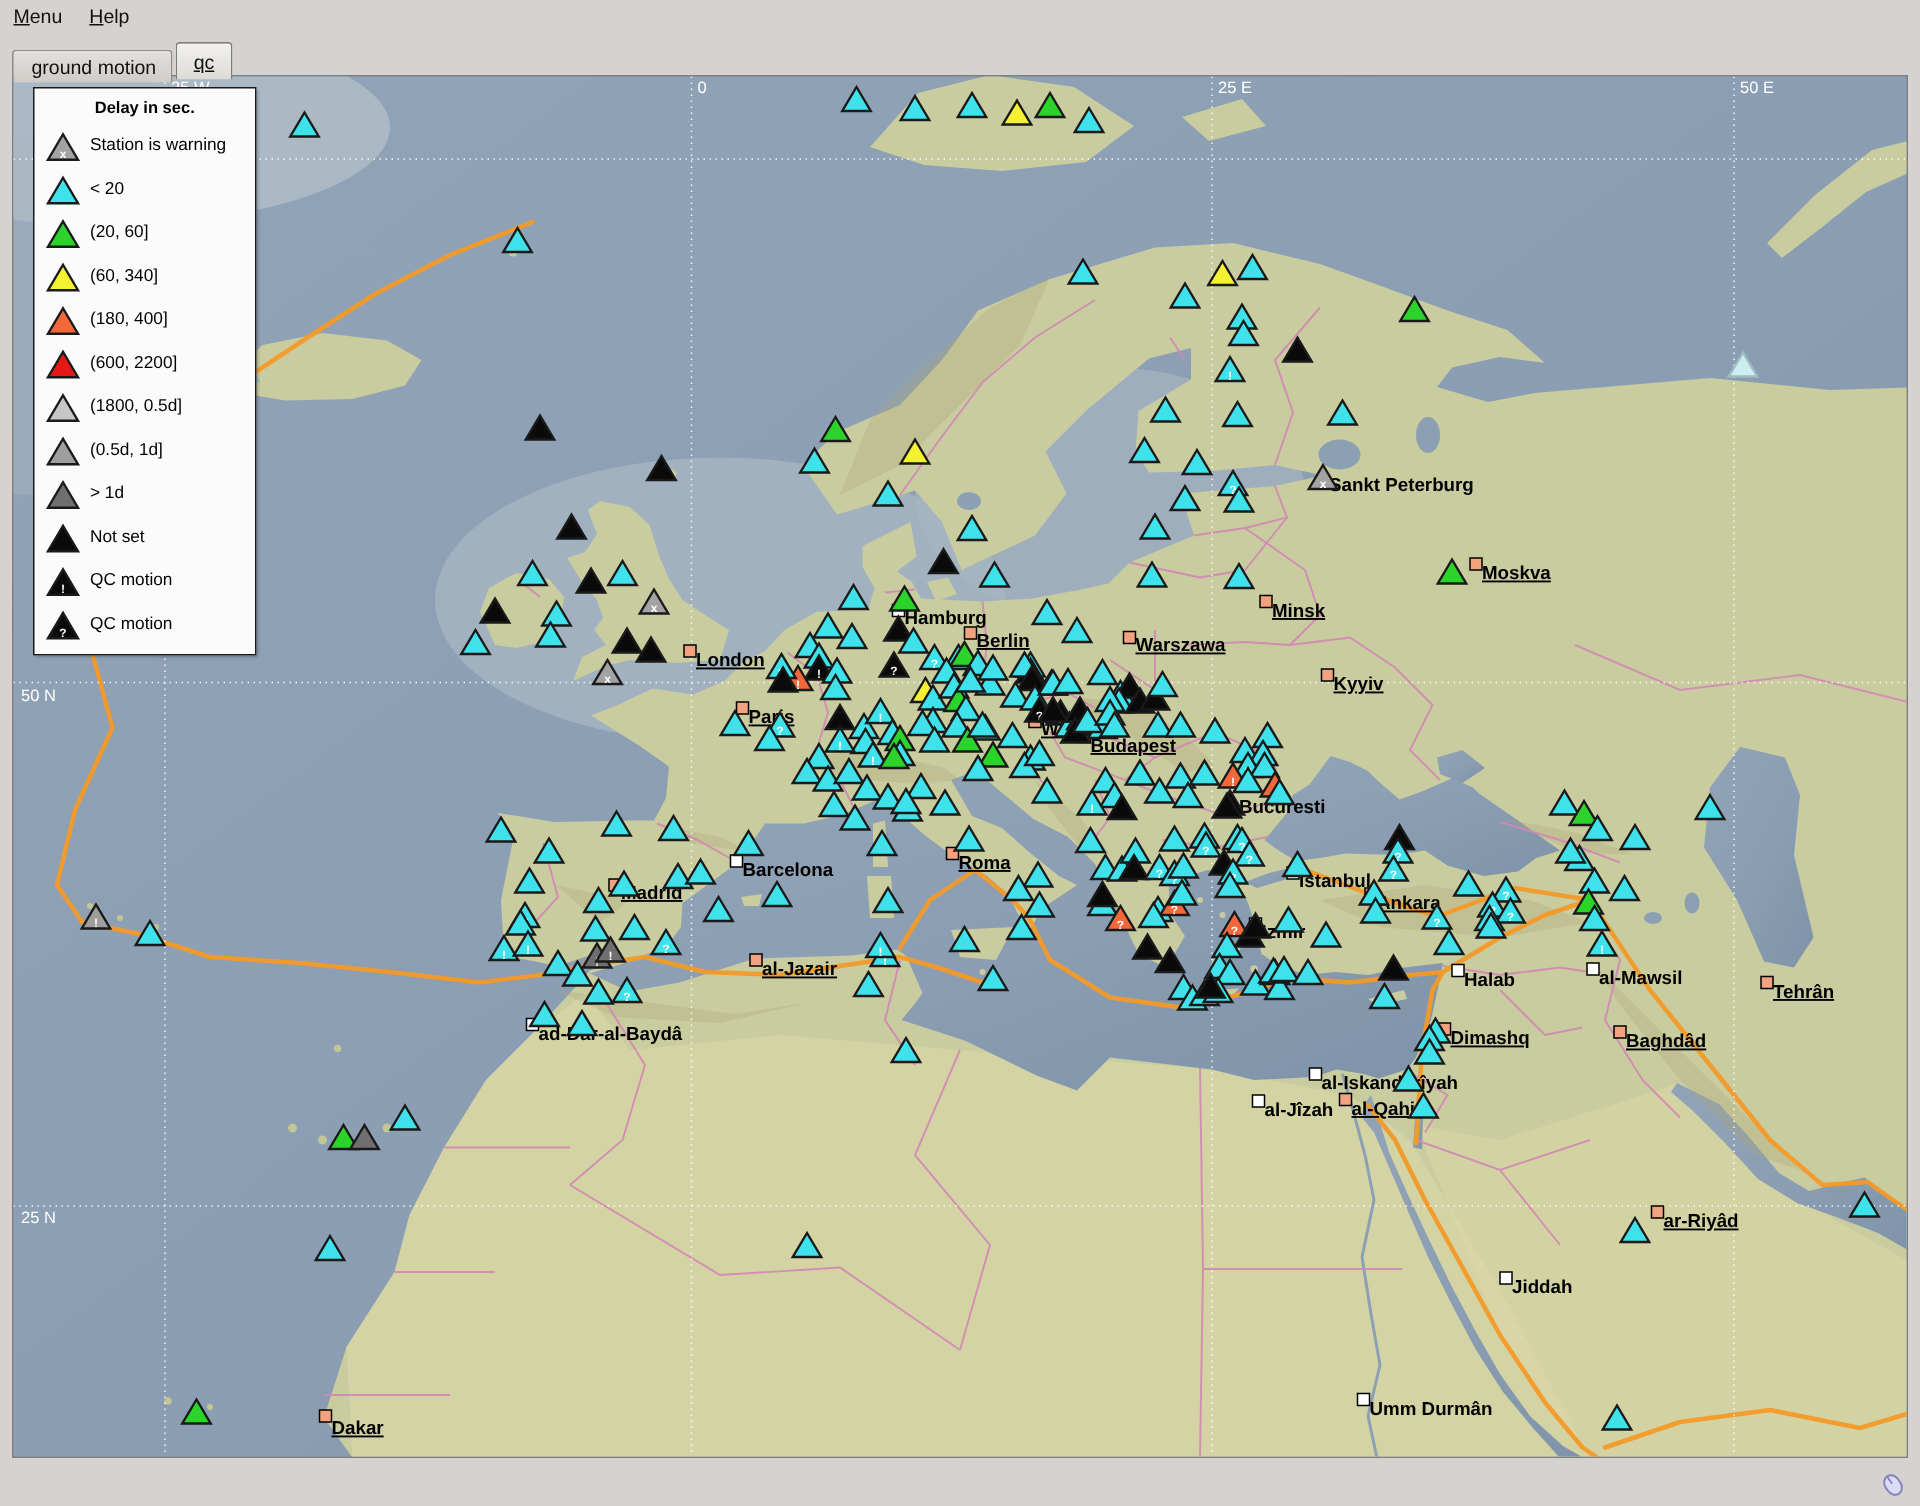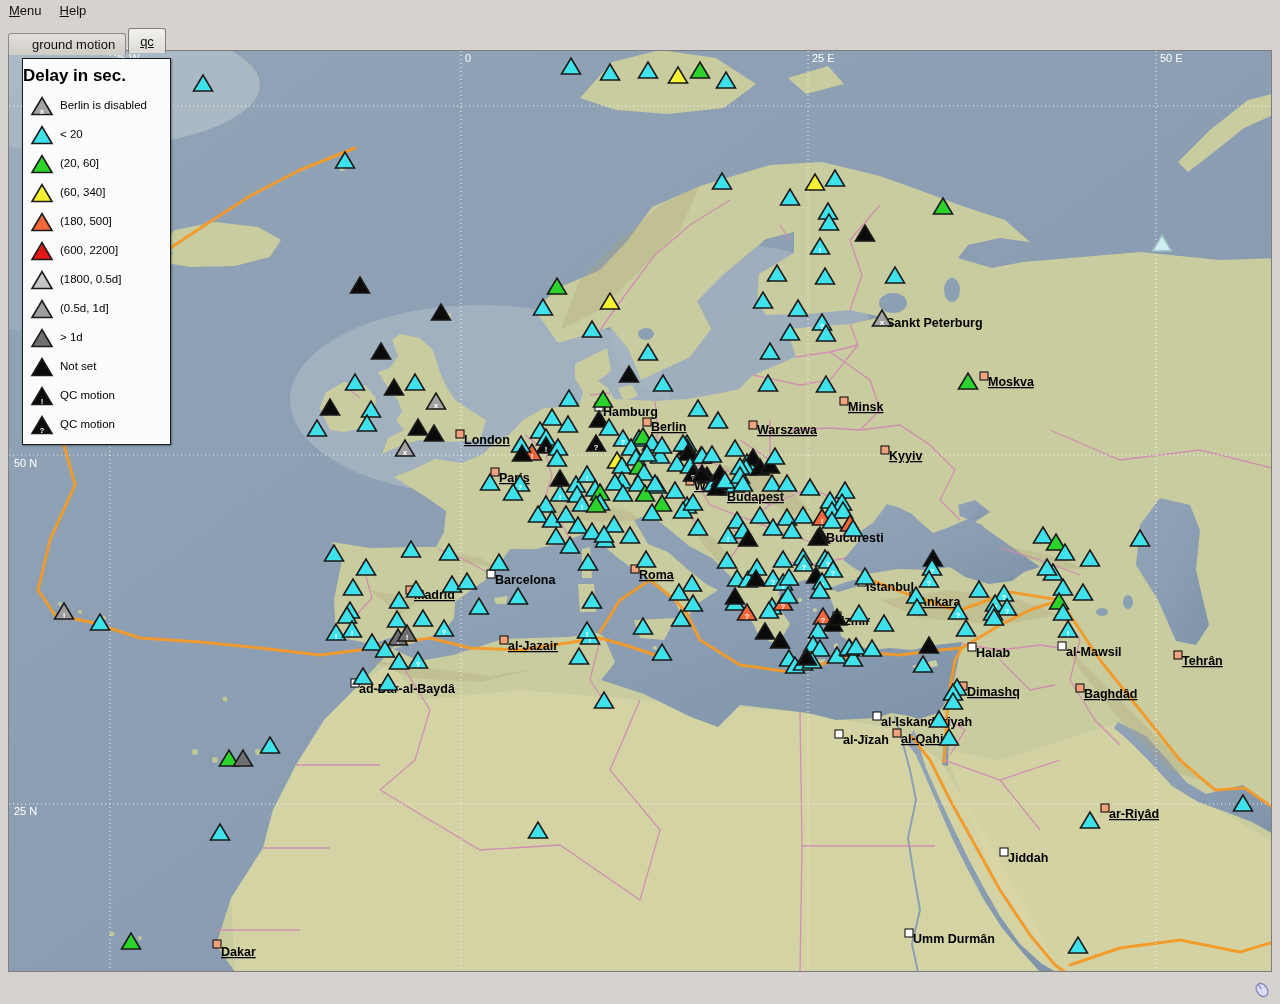--- a/index.html
+++ b/index.html
@@ -6,32 +6,32 @@
     background:#d6d2cf;font-family:"Liberation Sans",sans-serif;}
   .window{position:absolute;left:0;top:0;width:1280px;height:1004px;}
   
   .menubar{position:absolute;left:0;top:0;width:100%;height:22px;background:#d6d2cf;
     font-size:13px;color:#111;}
   .menu-item{display:inline-block;padding:3px 9px 2px 9px;cursor:default;}
   .menu-item u{text-decoration:underline;}
   
   .tabbar{position:absolute;left:8px;top:28px;height:23px;z-index:5;}
   .tab{display:inline-block;font-size:13px;color:#111;border:1px solid #8c8c8c;
-    border-bottom:none;padding:3px 10px 3px 23px;margin-right:2px;vertical-align:bottom;
+    border-bottom:none;padding:3px 10px 3px 12px;margin-right:2px;vertical-align:bottom;
     background:linear-gradient(#e3e0dd,#cfcbc7);border-radius:3px 3px 0 0;position:relative;top:2px;}
   .tab.active{background:linear-gradient(#f2f1ef,#dedbd7);padding:5px 11px 4px 11px;top:0;
     border-color:#7c7c7c;z-index:6;text-decoration:underline;}
   
   .map-frame{position:absolute;left:8px;top:50px;width:1264px;height:922px;
     box-sizing:border-box;border:1px solid #7e7e7e;background:#8ca0b4;}
   .map-frame svg{display:block;}
   
   .legend{position:absolute;left:22px;top:58px;width:147px;background:#fbfbfb;
     border:1px solid #1a1a1a;z-index:7;padding:4px 0 6px 0;box-shadow:1px 1px 2px rgba(0,0,0,.35);}
-  .legend-title{font-size:17px;font-weight:bold;color:#000;padding:3px 0 4px 0;}
+  .legend-title{font-size:11px;font-weight:bold;color:#000;text-align:center;padding:3px 0 4px 0;}
   .legend-row{height:29px;display:flex;align-items:center;padding-left:7px;}
   .legend-row svg{flex:0 0 24px;}
   .legend-label{font-size:11.5px;color:#000;padding-left:6px;white-space:nowrap;}
   
   .statusbar{position:absolute;left:0;top:972px;width:100%;height:32px;background:#d6d2cf;}
   .mouse-ico{position:absolute;right:8px;top:8px;}
   text{font-family:"Liberation Sans",sans-serif;}
   .city-label{font-size:12.5px;font-weight:bold;fill:#000;}
   .grat-label{font-size:11px;fill:#ffffff;}
   .qcmark{font-size:8px;font-weight:bold;fill:#ffffff;text-anchor:middle;}
@@ -658,21 +658,21 @@
   </div>
 
   <div class="legend">
     <div class="legend-title">Delay in sec.</div>
     <div id="legend-rows">
         <div class="legend-row">
           <svg width="24" height="22">
             <polygon points="2,20.5 22,20.5 12,3.5" fill="#a3a3a3" stroke="#1a1a1a" stroke-width="1.6"></polygon>
             <text x="12" y="19.5" class="qcmark">x</text>
           </svg>
-          <span class="legend-label">Berlin is disabled</span>
+          <span class="legend-label">Station is warning</span>
         </div>
         <div class="legend-row">
           <svg width="24" height="22">
             <polygon points="2,20.5 22,20.5 12,3.5" fill="#3fe2ea" stroke="#1a1a1a" stroke-width="1.6"></polygon>
           </svg>
           <span class="legend-label">&lt; 20</span>
         </div>
         <div class="legend-row">
           <svg width="24" height="22">
             <polygon points="2,20.5 22,20.5 12,3.5" fill="#2bd32b" stroke="#1a1a1a" stroke-width="1.6"></polygon>
@@ -682,21 +682,21 @@
         <div class="legend-row">
           <svg width="24" height="22">
             <polygon points="2,20.5 22,20.5 12,3.5" fill="#f4f032" stroke="#1a1a1a" stroke-width="1.6"></polygon>
           </svg>
           <span class="legend-label">(60, 340]</span>
         </div>
         <div class="legend-row">
           <svg width="24" height="22">
             <polygon points="2,20.5 22,20.5 12,3.5" fill="#f2683a" stroke="#1a1a1a" stroke-width="1.6"></polygon>
           </svg>
-          <span class="legend-label">(180, 500]</span>
+          <span class="legend-label">(180, 400]</span>
         </div>
         <div class="legend-row">
           <svg width="24" height="22">
             <polygon points="2,20.5 22,20.5 12,3.5" fill="#e61717" stroke="#1a1a1a" stroke-width="1.6"></polygon>
           </svg>
           <span class="legend-label">(600, 2200]</span>
         </div>
         <div class="legend-row">
           <svg width="24" height="22">
             <polygon points="2,20.5 22,20.5 12,3.5" fill="#c6c6c6" stroke="#1a1a1a" stroke-width="1.6"></polygon>

